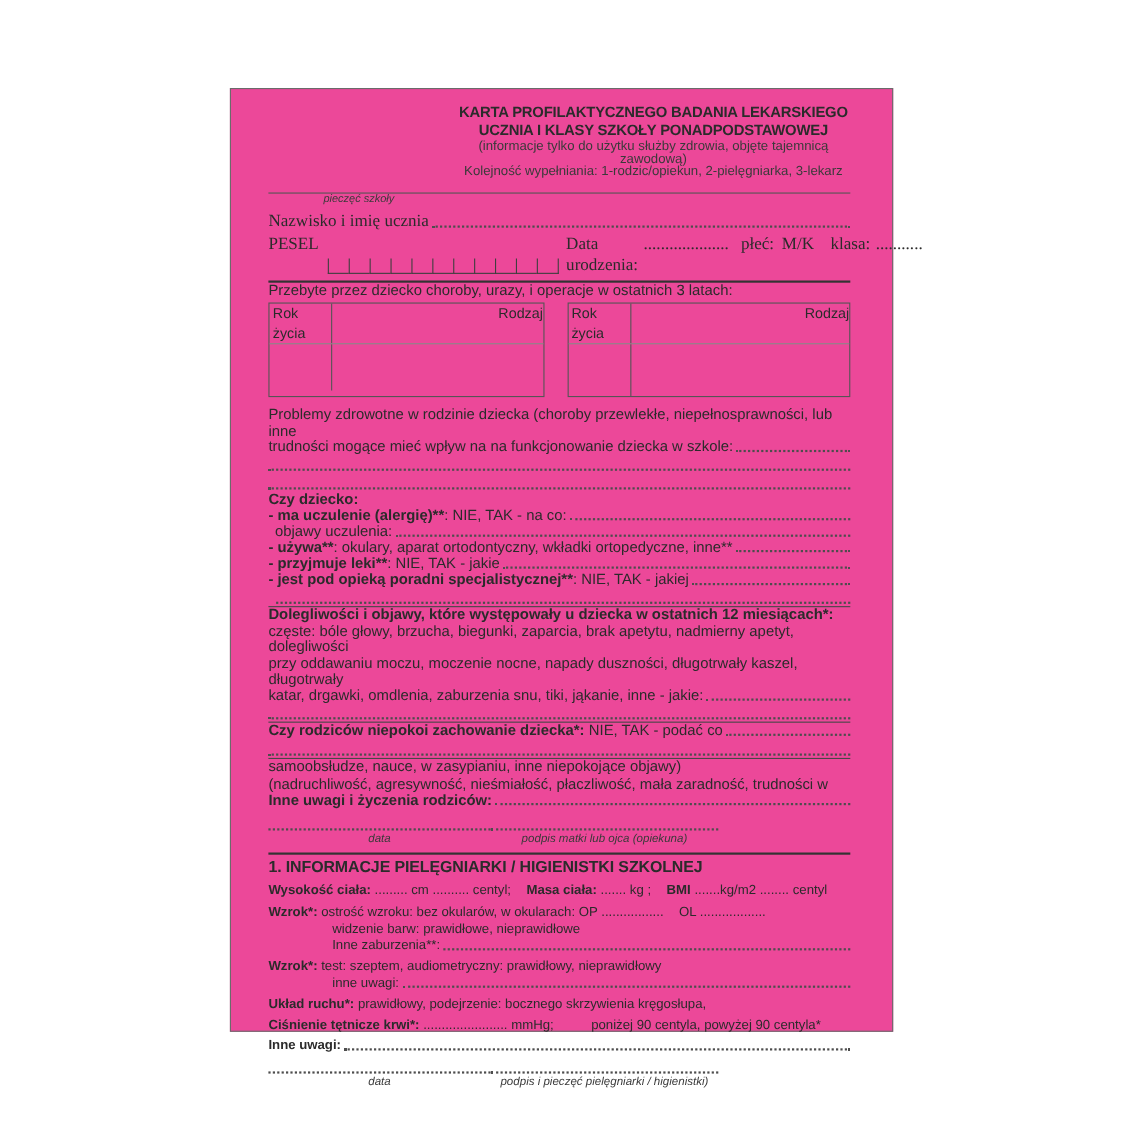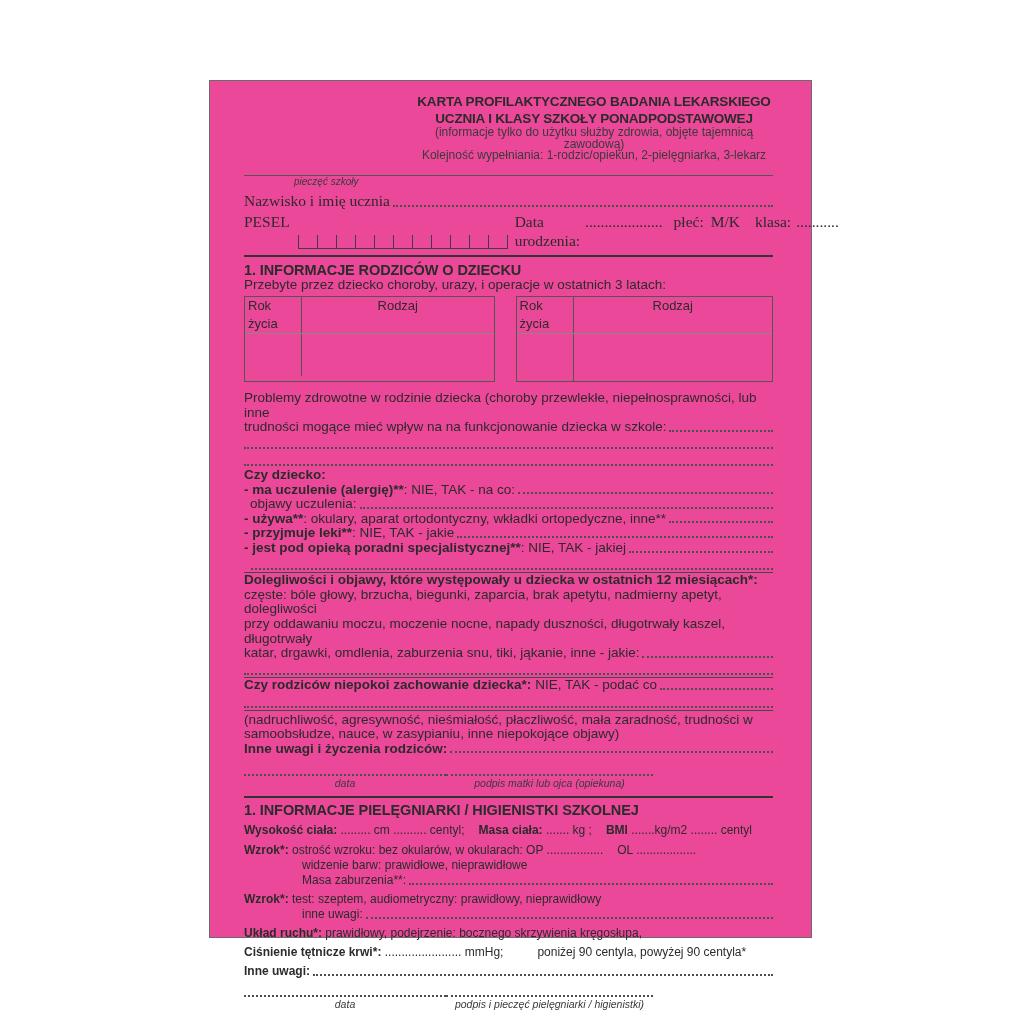--- a/index.html
+++ b/index.html
@@ -26,21 +26,21 @@
   .ln{font-size:13.5px;line-height:14.6px;}
   .b{font-weight:bold;}
   .dotrow{height:14.6px;box-sizing:border-box;border-bottom:2px dotted #4d4d4d;margin-bottom:2px;}
   .ind1{padding-left:6px;}
   .ind2{padding-left:58px;}
   
   .tables{display:flex;gap:21px;margin-top:4px;font-size:13px;}
   .tbl{border:1.5px solid #555;}
   .tbl .thead{display:flex;border-bottom:1.5px solid #888;line-height:18px;}
   .tbl .c1{width:57px;border-right:1px solid #555;padding:0 3px;box-sizing:border-box;}
-  .tbl .c2{flex:1;text-align:center;}
+  .tbl .c2{flex:1;text-align:right;}
   .tbl .tbody{display:flex;}
   .tbl .tbody .c1{height:100%;}
   .tbl-l{width:250px;}
   .tbl-r{width:257px;}
   .tbl-l .tbody{height:42px;}
   .tbl-r .tbody{height:47px;}
   
   .sigrow{display:flex;justify-content:flex-start;}
   .sig{text-align:center;}
   .sig-l{width:202px;}
@@ -91,21 +91,20 @@
     <span>Data urodzenia:</span>
     <span style="margin-left:5px;">....................</span>
     <span style="margin-left:11px;">płeć:</span>
     <span style="margin-left:7px;">M/K</span>
     <span style="margin-left:15px;">klasa:</span>
     <span style="margin-left:5px;">...........</span>
   </div>
 
   <div class="rule-thick"></div>
 
-  <div class="s-head">1. INFORMACJE RODZICÓW O DZIECKU</div>
   <div class="ln">Przebyte przez dziecko choroby, urazy, i operacje w ostatnich 3 latach:</div>
 
   <div class="tables">
     <div class="tbl tbl-l">
       <div class="thead">
         <div class="c1">Rok życia</div>
         <div class="c2">Rodzaj</div>
       </div>
       <div class="tbody">
           <div class="c1"></div>
@@ -171,22 +170,22 @@
   <div class="rule-thin"></div>
 
   <div class="row ln">
     <span class="b">Czy rodziców niepokoi zachowanie dziecka*:</span>
     <span style="margin-left:4px;">NIE, TAK - podać co</span>
     <span class="fill"></span>
   </div>
   <div class="dotrow"></div>
   <div class="rule-thin"></div>
 
+  <div class="ln">samoobsłudze, nauce, w zasypianiu, inne niepokojące objawy)</div>
   <div class="ln" style="margin-top:2px;">(nadruchliwość, agresywność, nieśmiałość, płaczliwość, mała zaradność, trudności w</div>
-  <div class="ln">samoobsłudze, nauce, w zasypianiu, inne niepokojące objawy)</div>
   <div class="row ln">
     <span class="b">Inne uwagi i życzenia rodziców:</span>
     <span class="fill"></span>
   </div>
 
   <div class="sigrow mt16">
     <div class="sig sig-l">
       <div class="dl"></div>
       <div class="cap">data</div>
     </div>
@@ -202,21 +201,21 @@
 
   <div class="ln2 mt5">
     <span class="b">Wysokość ciała:</span><span> ......... cm .......... centyl;</span><span class="b gap">Masa ciała:</span><span> ....... kg ;</span><span class="b gap">BMI</span><span> .......kg/m2 ........ centyl</span>
   </div>
 
   <div class="ln2 mt5">
     <span class="b">Wzrok*:</span><span> ostrość wzroku: bez okularów, w okularach: OP .................</span><span class="gap">OL ..................</span>
   </div>
   <div class="ln2 ind2">widzenie barw: prawidłowe, nieprawidłowe</div>
   <div class="row ln2">
-    <span class="ind2">Masa zaburzenia**:</span>
+    <span class="ind2">Inne zaburzenia**:</span>
     <span class="fill"></span>
   </div>
 
   <div class="ln2 mt4">
     <span class="b">Wzrok*:</span><span> test: szeptem, audiometryczny: prawidłowy, nieprawidłowy</span>
   </div>
   <div class="row ln2">
     <span class="ind2">inne uwagi:</span>
     <span class="fill"></span>
   </div>

